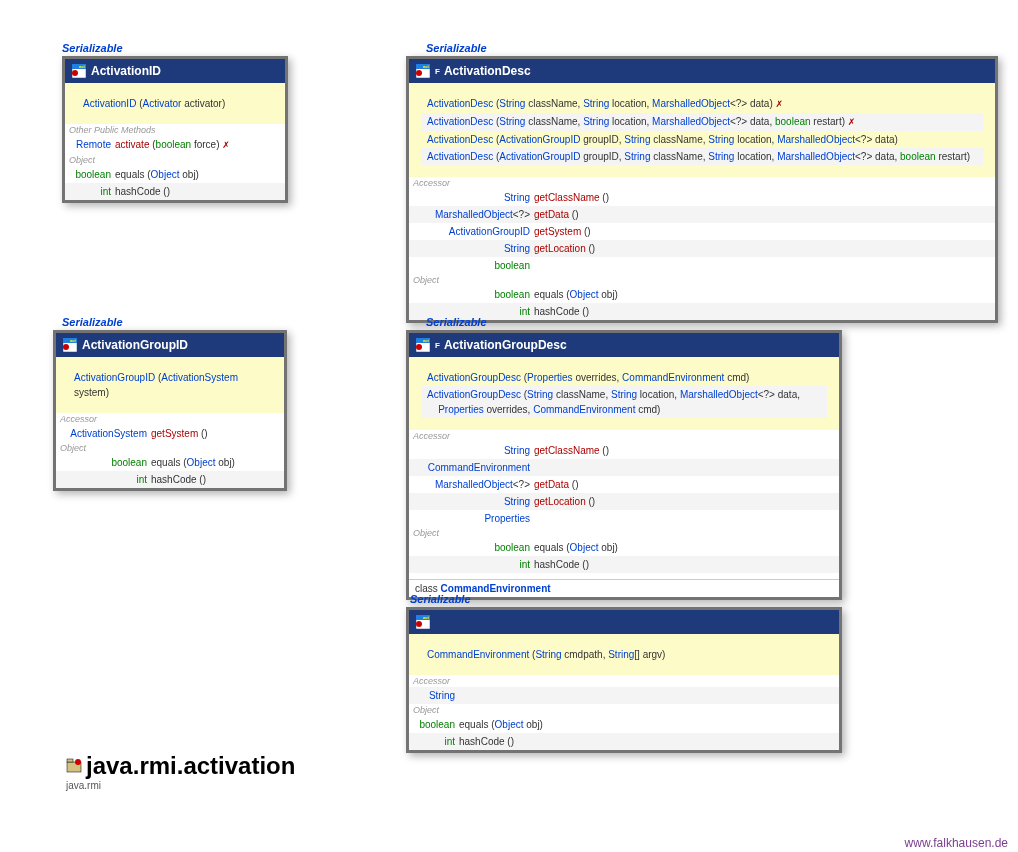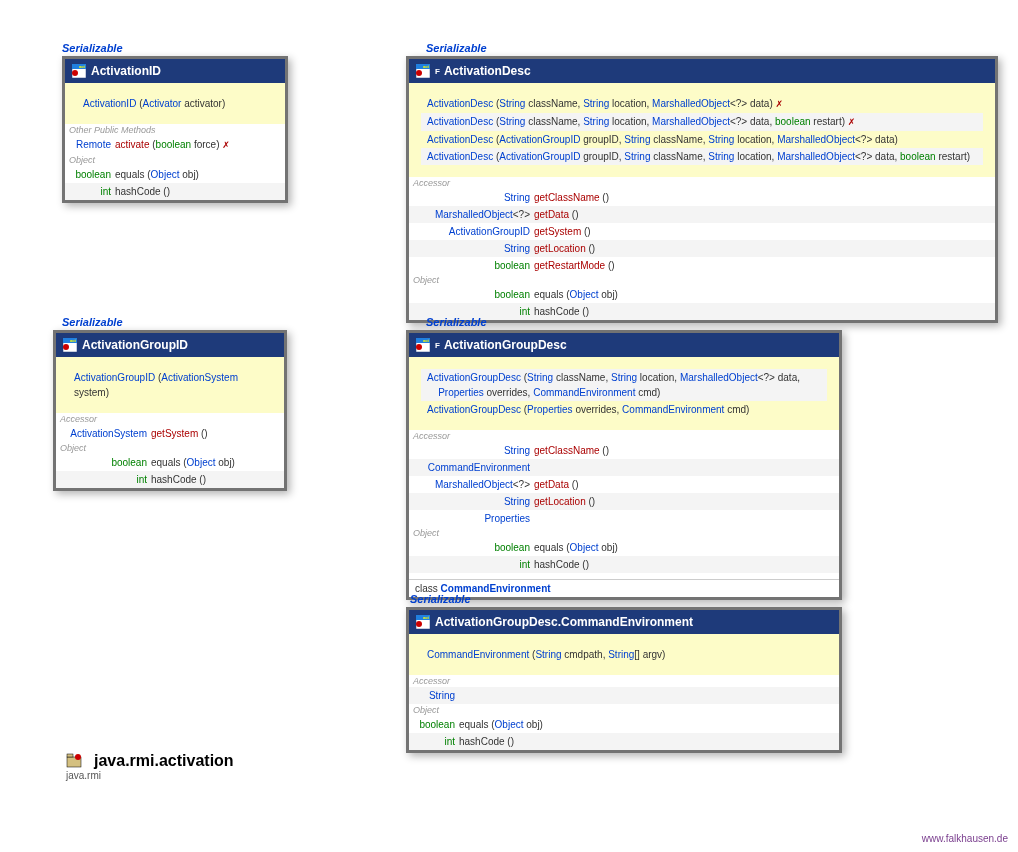--- a/index.html
+++ b/index.html
@@ -9,23 +9,23 @@
 .ico{display:inline-flex;width:16px;height:16px;vertical-align:middle}
 .sup{font-size:8px;vertical-align:super}
 .ctor{background:#fdfcc8;padding:12px}
 .row{padding:1px 6px;line-height:15px}
 .sect{color:#999;font-style:italic;font-size:9px;padding:1px 4px}
 .kw{color:#008000}
 .tp{color:#0040d0}
 .meth{color:#a00}
 .mx{color:#a00;font-size:9px}
 .pkg{position:absolute;color:#000}
-.pkg .pt{font-size:16px;font-weight:bold;display:flex;align-items:center;gap:12px}
+.pkg .pt{font-size:24px;font-weight:bold;display:flex;align-items:center;gap:4px}
 .pkg .ps{font-size:10px;color:#555}
-.foot{position:absolute;right:10px;bottom:8px;color:#7a3e8e;font-size:10px}
+.foot{position:absolute;right:10px;bottom:2px;color:#7a3e8e;font-size:12px}
 .alt{background:#f4f4f4}
 .mrow{display:flex}
 .mrow .rt{text-align:right;padding-right:4px;flex:0 0 auto}
 .mrow .nm{flex:1}
 </style>
 </head>
 <body>
 
 <div class="stereo" style="left:62px;top:42px">Serializable</div>
 <div class="cls" style="left:62px;top:56px;width:220px">
@@ -91,21 +91,20 @@
     <div class="row mrow">
       <span class="rt" style="width:115px"><span class="tp">ActivationGroupID</span></span>
       <span class="nm"><span class="meth">getSystem</span> ()</span>
     </div>
     <div class="row mrow alt">
       <span class="rt" style="width:115px"><span class="tp">String</span></span>
       <span class="nm"><span class="meth">getLocation</span> ()</span>
     </div>
     <div class="row mrow">
       <span class="rt" style="width:115px"><span class="kw">boolean</span></span>
-      <span class="nm"><span class="meth">getRestartMode</span> ()</span>
     </div>
     <div class="sect">Object</div>
     <div class="row mrow">
       <span class="rt" style="width:115px"><span class="kw">boolean</span></span>
       <span class="nm">equals (<span class="tp">Object</span> obj)</span>
     </div>
     <div class="row mrow alt">
       <span class="rt" style="width:115px"><span class="kw">int</span></span>
       <span class="nm">hashCode ()</span>
     </div>
@@ -151,22 +150,22 @@
           <rect x="1" y="1" width="14" height="14" fill="#fff" stroke="#1e3a7a" stroke-width="0.5"></rect>
           <rect x="1" y="1" width="14" height="5" fill="#2080e0"></rect>
           <circle cx="4" cy="10" r="3" fill="#c00"></circle>
           <text x="8" y="5" font-size="4" fill="#ff0" font-weight="bold">act</text>
         </svg>
       </span>
       <span class="sup">F</span>
       <span>ActivationGroupDesc</span>
     </div>
     <div class="ctor">
+      <div class="row"><span class="tp">ActivationGroupDesc</span> (<span class="tp">Properties</span> overrides, <span class="tp">CommandEnvironment</span> cmd)</div>
       <div class="row alt"><span class="tp">ActivationGroupDesc</span> (<span class="tp">String</span> className, <span class="tp">String</span> location, <span class="tp">MarshalledObject</span>&lt;?&gt; data,<br>&nbsp;&nbsp;&nbsp;&nbsp;<span class="tp">Properties</span> overrides, <span class="tp">CommandEnvironment</span> cmd)</div>
-      <div class="row"><span class="tp">ActivationGroupDesc</span> (<span class="tp">Properties</span> overrides, <span class="tp">CommandEnvironment</span> cmd)</div>
     </div>
     <div class="sect">Accessor</div>
     <div class="row mrow">
       <span class="rt" style="width:115px"><span class="tp">String</span></span>
       <span class="nm"><span class="meth">getClassName</span> ()</span>
     </div>
     <div class="row mrow alt">
       <span class="rt" style="width:115px"><span class="tp">CommandEnvironment</span></span>
     </div>
     <div class="row mrow">
@@ -197,21 +196,20 @@
 <div class="cls" style="left:406px;top:607px;width:430px">
     <div class="hdr">
       <span class="ico">
         <svg viewBox="0 0 16 16">
           <rect x="1" y="1" width="14" height="14" fill="#fff" stroke="#1e3a7a" stroke-width="0.5"></rect>
           <rect x="1" y="1" width="14" height="5" fill="#2080e0"></rect>
           <circle cx="4" cy="10" r="3" fill="#c00"></circle>
           <text x="8" y="5" font-size="4" fill="#ff0" font-weight="bold">act</text>
         </svg>
       </span>
-      <span>ActivationGroupDesc.CommandEnvironment</span>
     </div>
     <div class="ctor">
       <div class="row"><span class="tp">CommandEnvironment</span> (<span class="tp">String</span> cmdpath, <span class="tp">String</span>[] argv)</div>
     </div>
     <div class="sect">Accessor</div>
     <div class="row mrow alt">
       <span class="rt" style="width:40px"><span class="tp">String</span></span>
     </div>
     <div class="sect">Object</div>
     <div class="row mrow">

